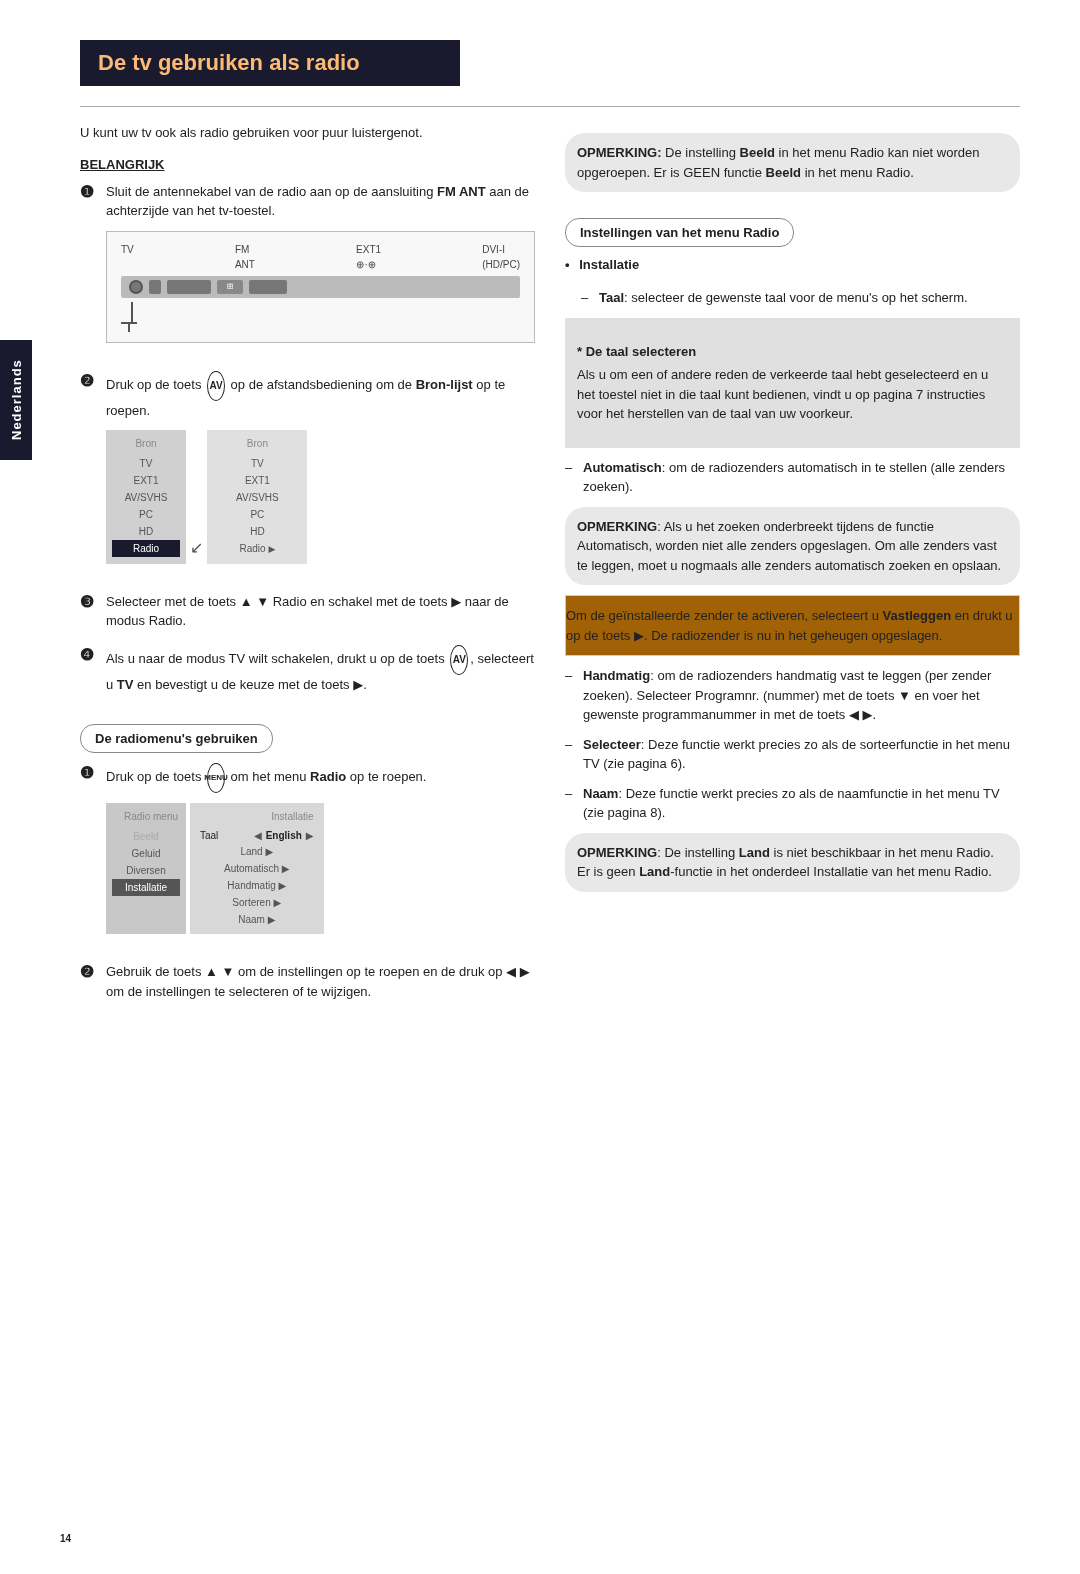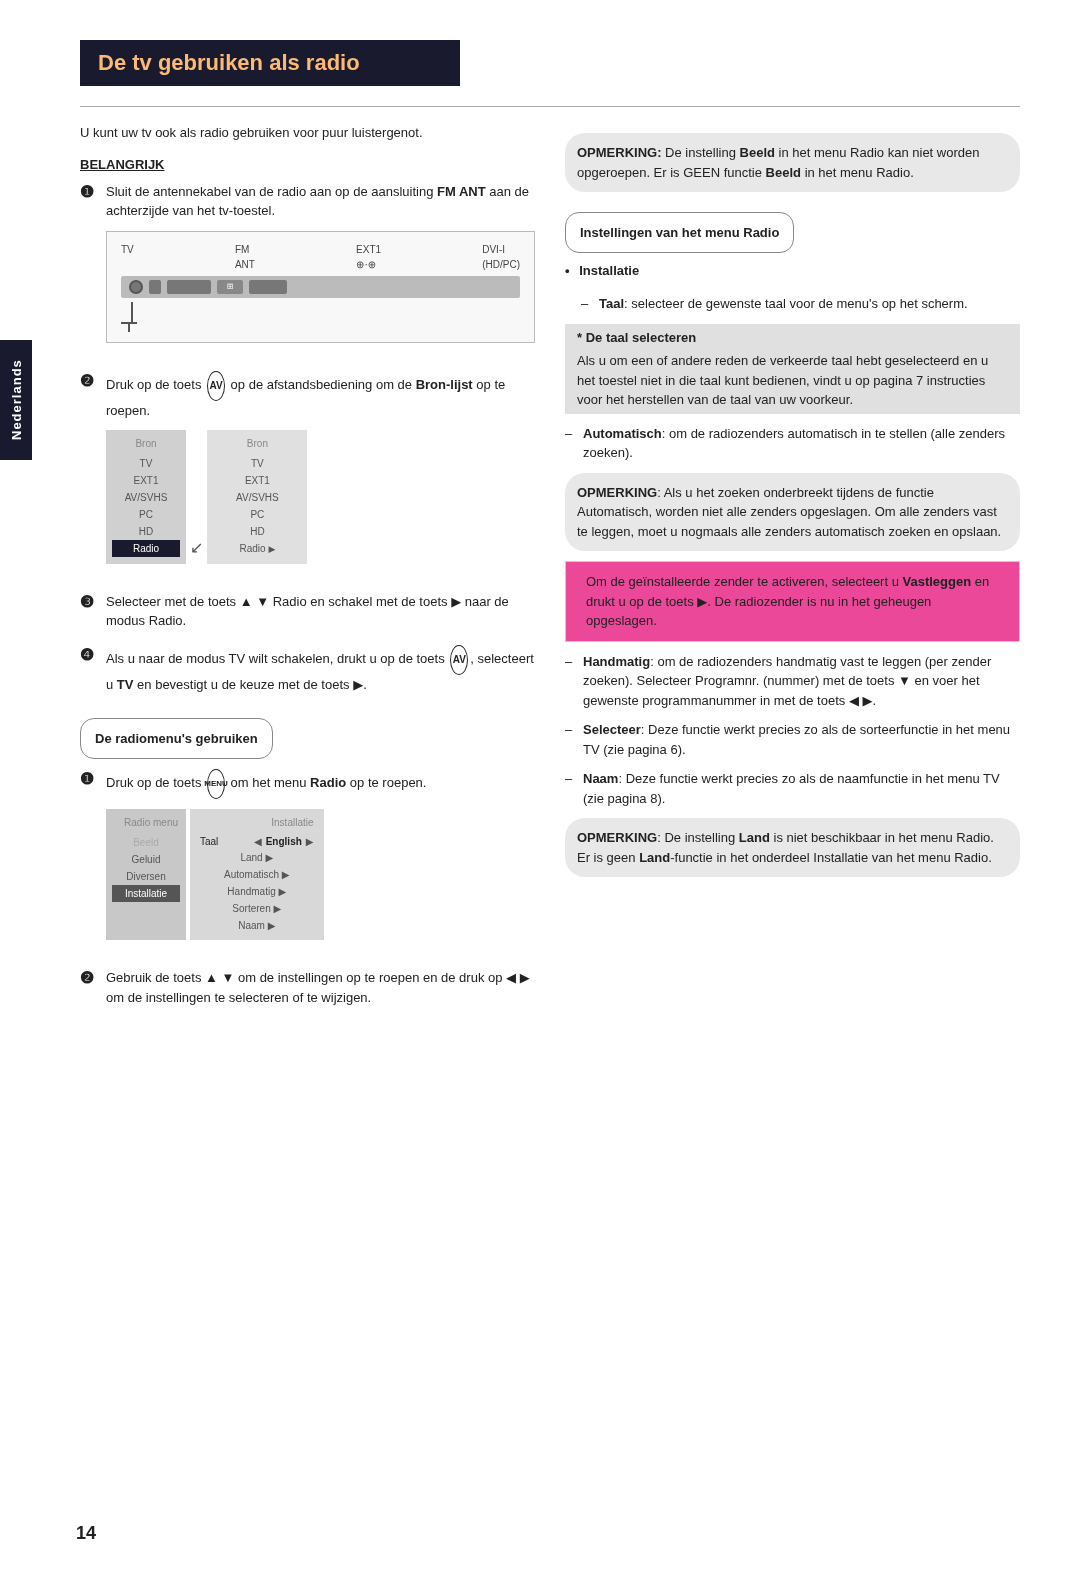--- a/index.html
+++ b/index.html
@@ -12,23 +12,22 @@
       min-height: 1574px;
       position: relative;
       padding: 40px 60px 40px 80px;
     }
 
     
     .page-number {
       position: absolute;
       bottom: 30px;
       left: 60px;
-      font-size: 18px;
-      font-weight: bold;
-      margin-left: 16px;
+      font-size: 10px;
+      font-weight: bold;
     }
 
     
     .sidebar-tab {
       position: absolute;
       left: 0;
       top: 340px;
       background: #1a1a2e;
       color: #fff;
       writing-mode: vertical-rl;
@@ -166,26 +165,26 @@
       background: #1a1a2e;
       color: #fff;
       padding: 1px 6px;
       margin: 0 -4px;
     }
 
     
     .section-box {
       border: 1px solid #888;
       border-radius: 14px;
-      padding: 12px 14px;
+      padding: 6px 14px;
       display: inline-block;
       font-weight: bold;
       font-size: 13px;
       margin-bottom: 10px;
-      margin-top: 10px;
+      margin-top: 16px;
     }
 
     
     .bullet-section {
       margin-bottom: 10px;
     }
     .bullet-title {
       font-size: 13px;
       font-weight: bold;
       margin-bottom: 16px;
@@ -198,33 +197,33 @@
     
     .note-box {
       background: #e8e8e8;
       padding: 10px 12px;
       margin: 10px 0;
       font-size: 13px;
       line-height: 1.5;
       border-radius: 20px;
     }
     .note-box-yellow {
-      background: #ec4899;
+      background: #a16207;
       border: 1px solid #ccc;
-      padding: 10px 20px;
+      padding: 10px 0;
       margin: 10px 0;
       font-size: 13px;
       line-height: 1.5;
     }
 
     
     .star-box {
       background: #e0e0e0;
       border: none;
-      padding: 4px 12px;
+      padding: 24px 12px;
       margin: 10px 0;
       font-size: 13px;
       line-height: 1.5;
     }
     .star-box .star-title {
       font-weight: bold;
       margin-bottom: 4px;
     }
 
     

